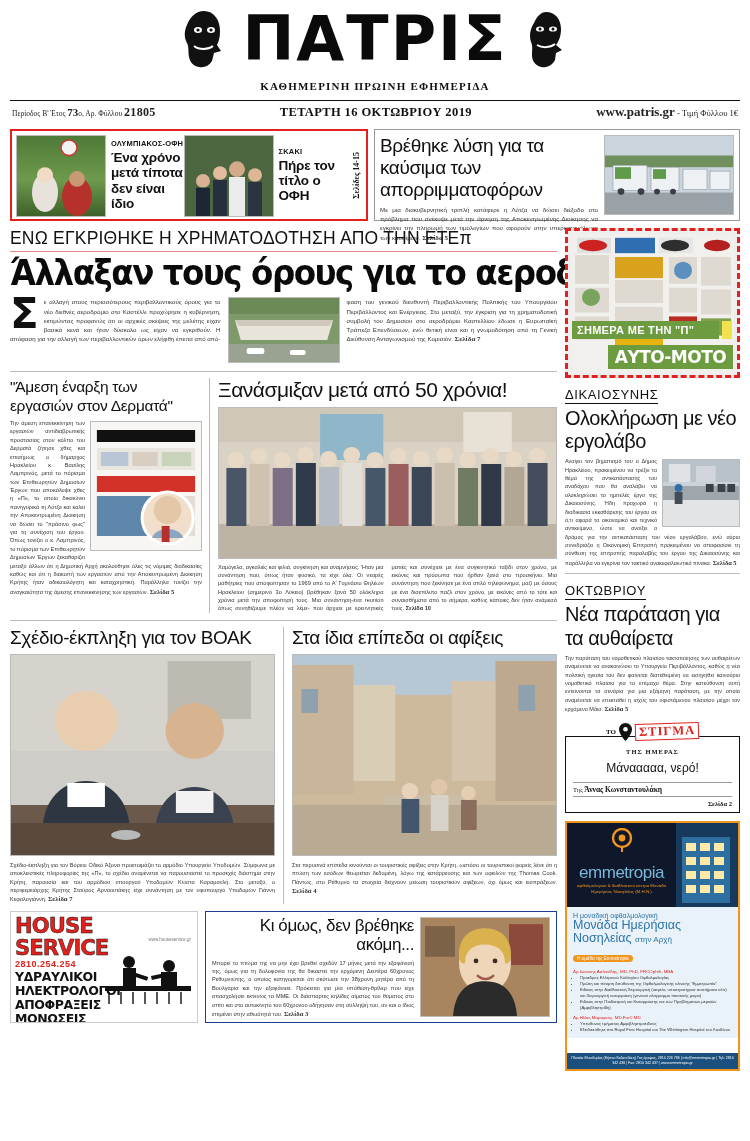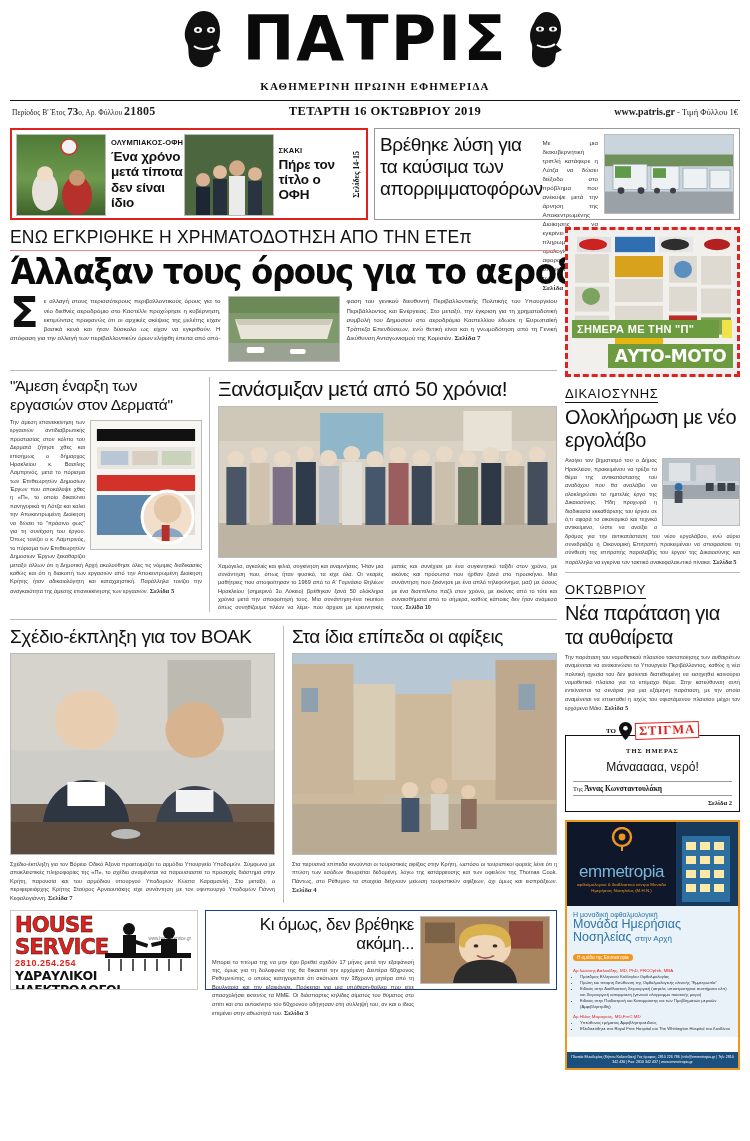--- a/index.html
+++ b/index.html
@@ -32,42 +32,42 @@
     display:flex;align-items:baseline;justify-content:space-between;
     font-family:"Liberation Serif","DejaVu Serif",serif;
     padding:3px 2px 3px 2px;
     border-top:1.4px solid #111;
   }
   .info-left{font-size:7.5px;color:#222;}
   .info-left b{font-size:11px;font-weight:bold;}
   .info-left .folio{font-size:12px;font-weight:bold;letter-spacing:.3px;}
   .info-center{font-size:12.5px;font-weight:bold;letter-spacing:.4px;}
   .info-right{font-size:8.5px;color:#222;}
-  .info-right .site{font-weight:bold;font-size:10px;}
+  .info-right .site{font-weight:bold;font-size:13px;}
 
   
   .top-strip{display:flex;gap:6px;margin-top:6px;height:92px;}
   .sports-box{
     flex:0 0 358px;border:2.5px solid #e2211c;display:flex;padding:4px;box-sizing:border-box;
     position:relative;background:#fff;
   }
   .sb-cell{display:flex;gap:5px;flex:1;min-width:0;}
   .sb-photo{width:88px;height:100%;border:1px solid #bbb;overflow:hidden;position:relative;}
   .sb-text{flex:1;min-width:0;display:flex;flex-direction:column;justify-content:center;}
   .sb-kicker{font-size:7.5px;font-weight:bold;letter-spacing:.2px;margin-bottom:2px;}
   .sb-head{font-size:13.5px;font-weight:bold;line-height:1.12;letter-spacing:-.2px;}
   .sb-pages{
     writing-mode:vertical-rl;text-orientation:mixed;transform:rotate(180deg);
     font-family:"Liberation Serif","DejaVu Serif",serif;
     font-weight:bold;font-size:8px;color:#111;align-self:center;padding:0 1px;
   }
   .lead-box{
     flex:1;border:1px solid #999;display:flex;padding:5px;box-sizing:border-box;gap:6px;
   }
-  .lead-text{flex:1;min-width:0;display:flex;flex-direction:row;}
+  .lead-text{flex:1;min-width:0;display:flex;flex-direction:column;}
   .lead-head{font-size:19px;line-height:1.16;font-weight:400;letter-spacing:-.4px;color:#111;}
   .lead-body{font-size:6.2px;line-height:1.45;color:#333;margin-top:5px;text-align:justify;}
   .lead-body b{font-family:"Liberation Serif",serif;font-size:7px;}
   .lead-photo{width:128px;border:1px solid #bbb;overflow:hidden;position:relative;}
 
   
   .body-grid{display:flex;gap:8px;margin-top:7px;}
   .col-main{flex:1;min-width:0;}
   .col-right{flex:0 0 175px;}
 
@@ -106,21 +106,21 @@
   .cap2{columns:2;column-gap:8px;font-size:5.6px;line-height:1.5;color:#333;text-align:justify;}
 
   
   .bot-row{display:flex;gap:8px;margin-top:7px;border-top:1px solid #bbb;padding-top:6px;}
   .bot-col{flex:1;min-width:0;}
   .bot-col.left{border-right:1px solid #bbb;padding-right:8px;box-sizing:border-box;}
   .h-mid{font-size:19px;line-height:1.15;letter-spacing:-.4px;color:#111;margin-bottom:5px;}
   .ph-bot{height:200px;border:1px solid #bbb;overflow:hidden;position:relative;margin-bottom:5px;}
 
   
-  .ad-row{display:flex;gap:7px;margin-top:7px;height:80px;}
+  .ad-row{display:flex;gap:7px;margin-top:7px;height:112px;}
   .ad-house{
     flex:0 0 188px;border:1px solid #ccc;background:#fff;position:relative;overflow:hidden;
     padding:3px 4px;box-sizing:border-box;
   }
   .hs-title{
     font-family:"DejaVu Sans",sans-serif;font-weight:bold;font-size:22px;color:#e2211c;
     letter-spacing:-1px;line-height:1;transform:scaleX(.96);transform-origin:left;
     -webkit-text-stroke:.5px #111;
   }
   .hs-phone{font-size:9px;font-weight:bold;color:#e2211c;letter-spacing:.5px;}

